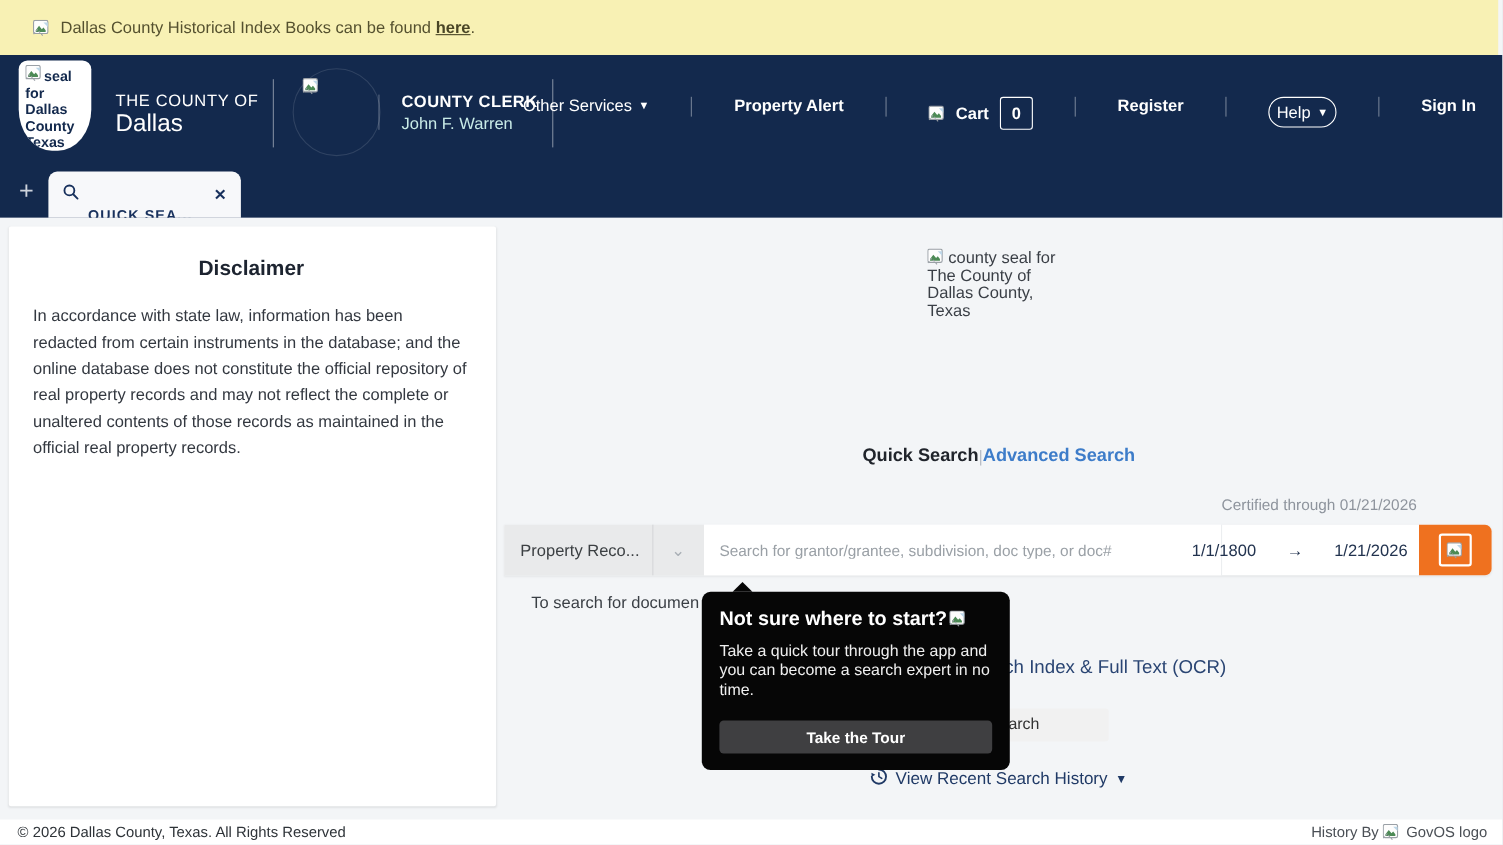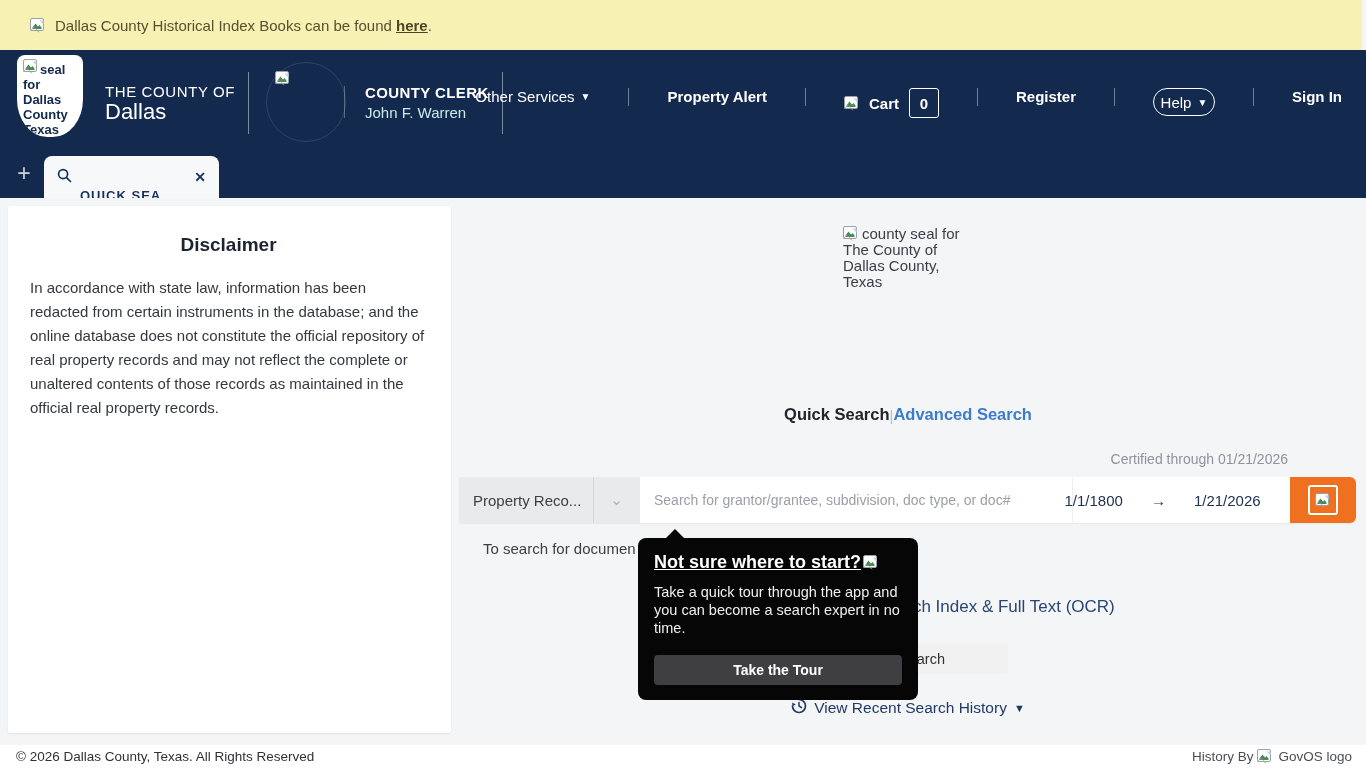--- a/index.html
+++ b/index.html
@@ -61,37 +61,37 @@
 
   .certified { position:absolute; right:78px; top:253px; font-size:14px; color:#8e949d; }
 
   
   .searchbar { position:absolute; left:459px; top:279px; width:897px; height:46px; display:flex; background:#ffffff; border-radius:0 6px 6px 0; box-shadow:0 1px 2px rgba(0,0,0,.06); }
   .cat-select { width:181px; background:#e9eaeb; display:flex; align-items:center; cursor:pointer; flex:none; }
   .cat-label { padding-left:14px; width:134px; font-size:15px; color:#3c4043; white-space:nowrap; overflow:hidden; }
   .cat-chevron { width:46px; height:100%; border-left:1px solid #d4d6d9; display:flex; align-items:center; justify-content:center; color:#aab0b6; font-size:15px; }
   .search-input { flex:1; border:none; outline:none; padding:0 14px; font-size:14px; color:#333; font-family:"Liberation Sans", sans-serif; background:#ffffff; }
   .search-input::placeholder { color:#9aa0a6; }
-  .date-range { width:218px; flex:none; display:flex; align-items:center; justify-content:center; gap:28px; font-size:15px; color:#22334f; border-left:1px solid #eceef0; cursor:pointer; }
+  .date-range { width:180px; flex:none; display:flex; align-items:center; justify-content:center; gap:28px; font-size:15px; color:#22334f; border-left:1px solid #eceef0; cursor:pointer; }
   .date-caret { font-size:10px; color:#444a52; }
   .go-btn { width:66px; flex:none; background:#ef711f; border-radius:0 6px 6px 0; display:flex; align-items:center; justify-content:center; cursor:pointer; border:none; }
   .go-inner { width:30px; height:30px; border:2px solid #ffffff; border-radius:3px; display:flex; align-items:center; justify-content:center; }
 
   .hint-text { position:absolute; left:483px; top:342px; font-size:15px; color:#3a3f45; white-space:nowrap; }
 
   .ocr-label { position:absolute; left:877px; top:399px; font-size:17px; color:#2a4573; white-space:nowrap; }
   .gray-btn { position:absolute; left:836px; top:446px; width:172px; height:30px; background:#f1f1f1; border:none; border-radius:3px; font-size:14.5px; color:#333; font-family:"Liberation Sans", sans-serif; cursor:pointer; }
 
   .recent-row { position:absolute; left:458px; top:500px; width:900px; display:flex; justify-content:center; align-items:center; gap:7px; font-size:15.5px; color:#203a66; cursor:pointer; }
   .recent-row .caret { font-size:11px; }
 
   
   .tooltip { position:absolute; left:638px; top:340px; width:280px; height:162px; background:#060606; border-radius:8px; z-index:20; padding:14px 16px 0 16px; }
   .tooltip::before { content:""; position:absolute; left:28px; top:-9px; border-left:9px solid transparent; border-right:9px solid transparent; border-bottom:9px solid #060606; }
-  .tooltip-title { color:#ffffff; font-size:18px; font-weight:bold;text-decoration:underline; }
+  .tooltip-title { color:#ffffff; font-size:18px; font-weight:bold; }
   .tooltip-title .bimg { vertical-align:-2px; margin-left:2px; }
   .tooltip-body { margin-top:10px; color:#efefef; font-size:14.5px; line-height:18px; }
   .tour-btn { position:absolute; left:16px; right:16px; bottom:15px; height:30px; background:#3f3f41; border:none; border-radius:4px; color:#ffffff; font-weight:bold; font-size:14px; font-family:"Liberation Sans", sans-serif; cursor:pointer; }
 
   
   .footer { position:absolute; left:0; top:745px; width:1366px; height:23px; background:#ffffff; display:flex; align-items:center; font-size:13.5px; color:#2e3338; }
   .footer-left { margin-left:16px; }
   .footer-right { margin-left:auto; margin-right:14px; display:flex; align-items:center; gap:4px; color:#4a4f55; }
 
   .bimg { display:inline-flex; }

